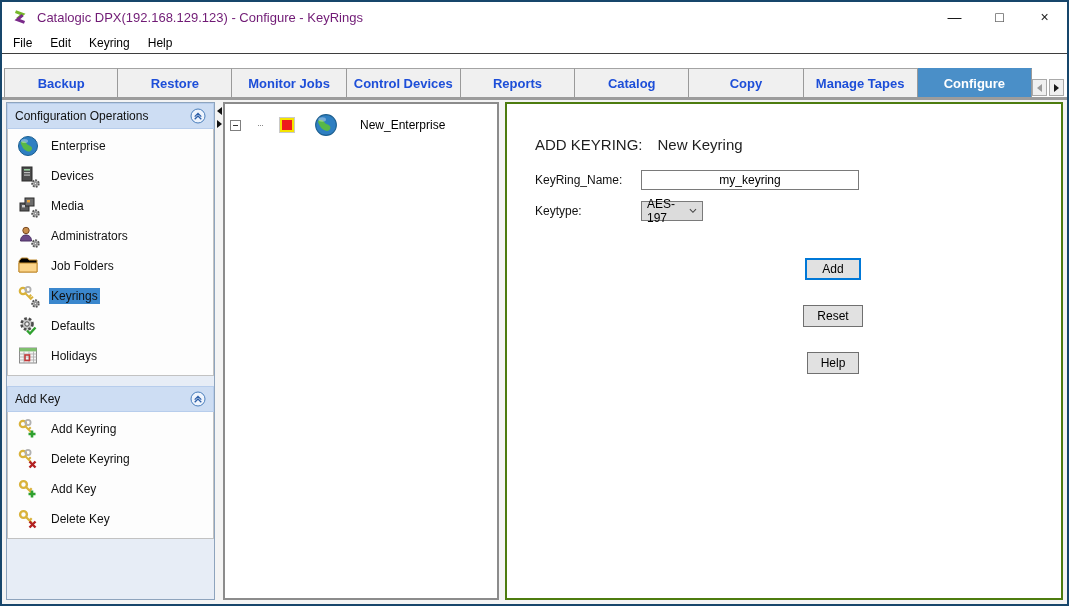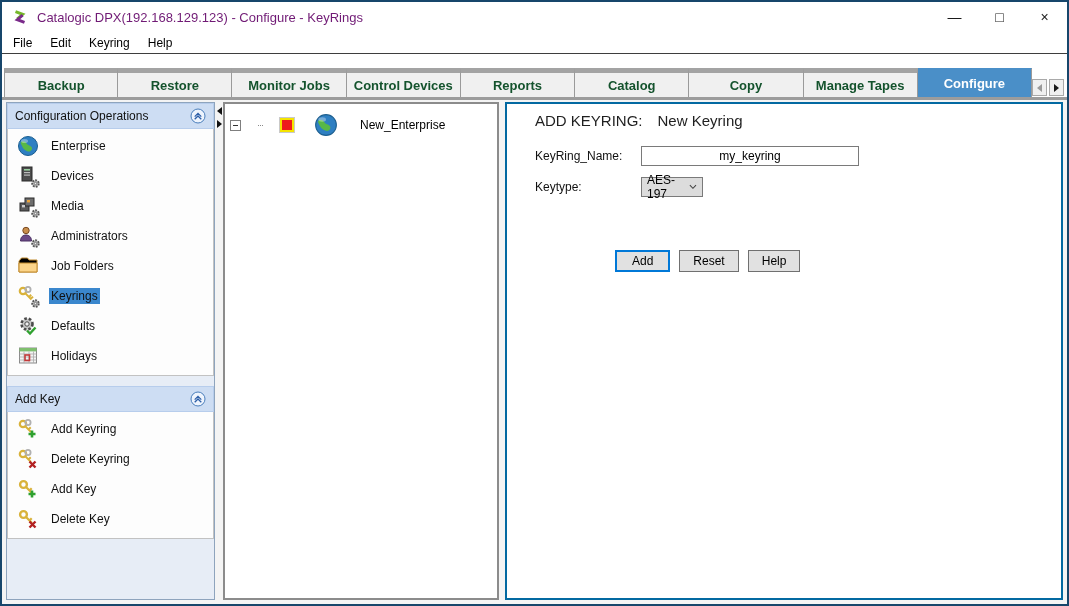--- a/index.html
+++ b/index.html
@@ -23,22 +23,22 @@
   .win-btn { width:45px; height:30px; display:flex; align-items:center; justify-content:center; font-size:14px; color:#1a1a1a; cursor:pointer; }
   
   .menubar { height:22px; display:flex; align-items:center; padding-left:2px; border-bottom:1px solid #3e3e3e; background:#fff; flex:0 0 auto; }
   .menu-item { padding:2px 9px; font-size:12px; color:#000; cursor:pointer; }
   
   .tabstrip-wrap { background:#fff; padding-top:14px; flex:0 0 auto; }
   .tabstrip { display:flex; height:29px; padding-left:2px; align-items:stretch; }
   .tab {
     width:115px; background:#f0f0f0; border-right:1px solid #9a9a9a;
     display:flex; align-items:center; justify-content:center;
-    font-size:13px; font-weight:bold; color:#14532d; cursor:pointer;
-    border-top:5px solid #a3a3a3;
+    font-size:13px; font-weight:bold; color:#1d4ed8; cursor:pointer;
+    border-top:1px solid #a3a3a3;
   }
   .tab:first-child { border-left:1px solid #9a9a9a; }
   .tab.active { background:#4a8fc8; color:#fff; border-top:1px solid #4a8fc8; }
   .tab-scroll { margin-left:auto; display:flex; align-self:flex-end; margin-bottom:1px; margin-right:3px; gap:2px; }
   .tab-scroll-btn { width:15px; height:17px; background:#f0f0f0; border:1px solid #a9a9a9; display:flex; align-items:center; justify-content:center; cursor:pointer; }
   .tri-l { width:0;height:0;border-top:4px solid transparent;border-bottom:4px solid transparent;border-right:5px solid #9a9a9a; }
   .tri-r { width:0;height:0;border-top:4px solid transparent;border-bottom:4px solid transparent;border-left:5px solid #1a1a1a; }
   .tab-rule { height:3px; background:#9c9c9c; }
   
   .content { flex:1 1 auto; min-height:0; display:flex; background:#f4f4f4; padding:2px 4px 4px 4px; }
@@ -61,29 +61,29 @@
   
   .tree-panel { width:276px; flex:0 0 auto; background:#fff; border:2px solid #8c8c8c; padding:9px 5px; }
   .tree-row { display:flex; align-items:center; gap:17px; cursor:pointer; }
   .expander { width:11px; height:11px; border:1px solid #7f7f7f; background:#fff; display:flex; align-items:center; justify-content:center; flex:0 0 auto; cursor:pointer; }
   .expander .minus { width:5px; height:1px; background:#333; }
   .dots { width:5px; border-top:1px dotted #8a8a8a; flex:0 0 auto; }
   .redbox { width:14px; height:14px; background:#ee1c1c; border:2px solid #f5e400; box-shadow:0 0 0 1px #c9c9c9; flex:0 0 auto; }
   .tree-globe { width:24px; height:24px; margin-left:3px; flex:0 0 auto; }
   .tree-label { font-size:12px; color:#000; margin-left:5px; }
   
-  .form-panel { flex:1 1 auto; background:#fff; border:2px solid #0369a1; padding:8px 10px 0 28px; }
+  .form-panel { flex:1 1 auto; background:#fff; border:2px solid #4d7c0f; padding:32px 10px 0 28px; }
   .form-title { font-size:15px; color:#1f1f1f; margin-bottom:17px; }
   .form-title .val { margin-left:15px; }
   .form-row { display:flex; align-items:center; margin-bottom:11px; }
   .form-label { width:106px; flex:0 0 auto; font-size:12px; color:#111; }
   .text-input { width:218px; height:20px; border:1px solid #7a7a7a; font-family:inherit; font-size:12px; color:#000; padding:1px 5px; outline:none; background:#fff;text-align:center; }
   .dropdown { width:62px; height:20px; background:#dcdcdc; border:1px solid #7a7a7a; display:flex; align-items:center; padding:0 5px; font-size:12px; color:#000; cursor:pointer; }
   .dropdown .dd-chev { margin-left:auto; width:9px; height:6px; }
-  .btn-row { margin-top:53px; margin-left:80px; display:flex; align-items:center; gap:9px; }
+  .btn-row { margin-top:37px; margin-left:80px; display:flex; align-items:center; gap:25px;flex-direction:column; }
   .btn { height:22px; background:#e1e1e1; border:1px solid #707070; font-family:inherit; font-size:12px; color:#000; padding:0 13px; cursor:pointer; }
   .btn.primary { border:2px solid #0078d7; padding:0 15px; }
 </style>
 </head>
 <body>
 
 <div class="window">
 
   <div class="titlebar">
     <svg class="logo" viewBox="0 0 20 20">

